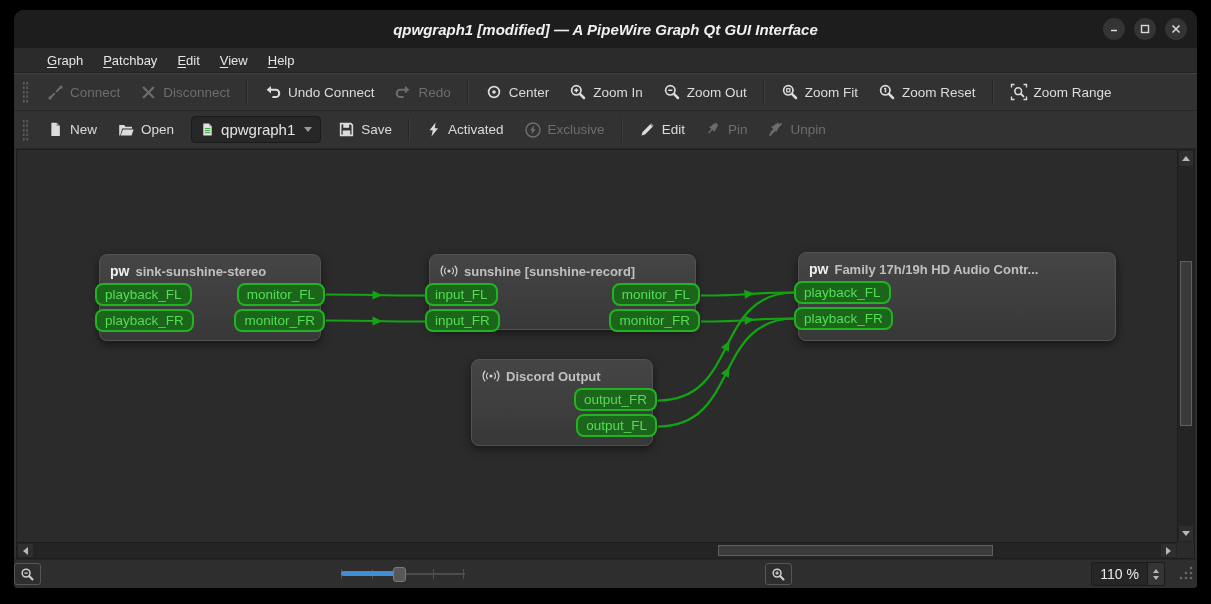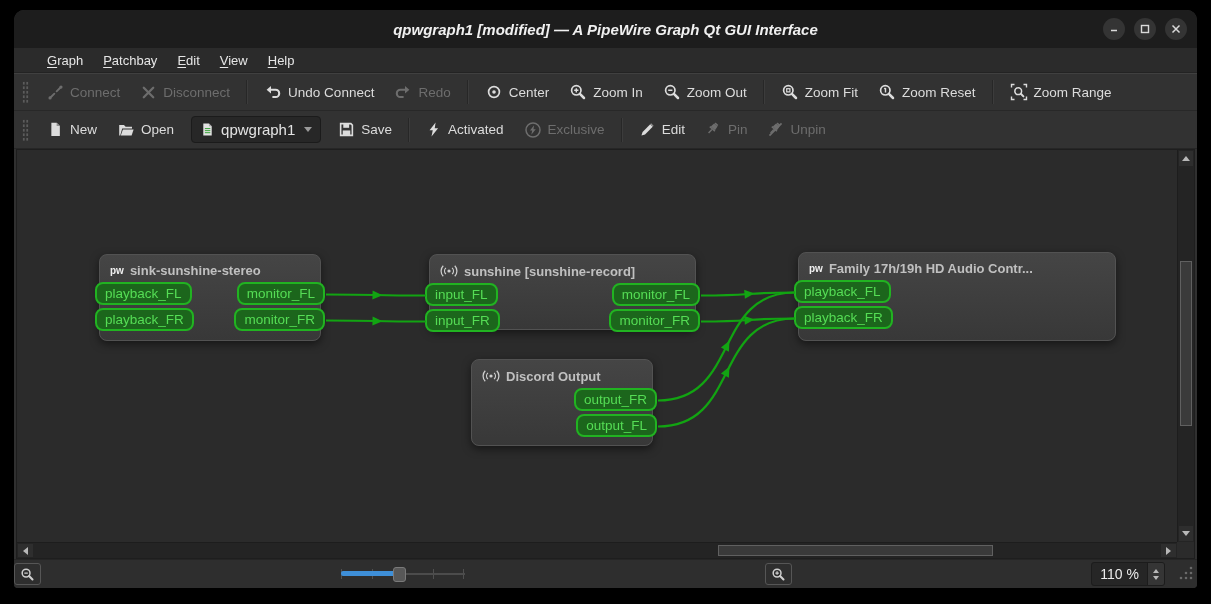--- a/index.html
+++ b/index.html
@@ -39,21 +39,21 @@
   .tb-btn.disabled{color:#6d6d6d;}
   .tb-sep{width:0;height:24px;border-left:1px solid #272727;border-right:1px solid #3c3c3c;margin:0 5px;}
   .ti{display:flex;align-items:center;}
   .ti svg{display:block;}
   .combo{display:flex;align-items:center;gap:6px;background:#272727;border:1px solid #1b1b1b;border-radius:4px;padding:4px 8px;margin:0 6px;color:#e3e3e3;font-size:15px;}
   .combo-arrow{width:0;height:0;border-left:4px solid transparent;border-right:4px solid transparent;border-top:5px solid #9a9a9a;margin-left:3px;}
   
   .canvas-frame{position:absolute;left:2px;right:2px;top:139px;height:410px;background:#2b2b2b;border:1px solid #1e1e1e;}
   .node{position:absolute;background:linear-gradient(180deg,#454545,#383838);border:1px solid #525252;border-radius:8px;box-shadow:0 3px 8px rgba(0,0,0,.5);z-index:1;}
   .node-title{display:flex;align-items:center;gap:6px;padding:8px 10px 4px;color:#c0c0c0;font-weight:bold;font-size:13px;white-space:nowrap;overflow:hidden;}
-  .pw-logo{font-weight:bold;color:#efefef;font-size:10px;letter-spacing:0;}
+  .pw-logo{font-weight:bold;color:#efefef;font-size:14px;letter-spacing:0;}
   .port-row{display:flex;justify-content:space-between;margin:0 -5px 3px;}
   .port-row.out-only{justify-content:flex-end;}
   .port{height:23px;line-height:19px;padding:0 8px;border:2px solid var(--port-border);border-radius:8px;background:var(--port-fill);color:var(--port-text);font-size:13.5px;white-space:nowrap;}
   .wires{position:absolute;left:0;top:0;width:100%;height:100%;z-index:3;pointer-events:none;}
   
   .vscroll{position:absolute;top:0;right:0;width:17px;bottom:16px;background:#242424;border-left:1px solid #1d1d1d;z-index:4;}
   .hscroll{position:absolute;left:0;right:17px;bottom:0;height:16px;background:#242424;border-top:1px solid #1d1d1d;z-index:4;}
   .sb-btn{position:absolute;background:#2e2e2e;display:flex;align-items:center;justify-content:center;}
   .vscroll .sb-btn{left:1px;right:1px;height:15px;}
   .vscroll .sb-up{top:1px;}

